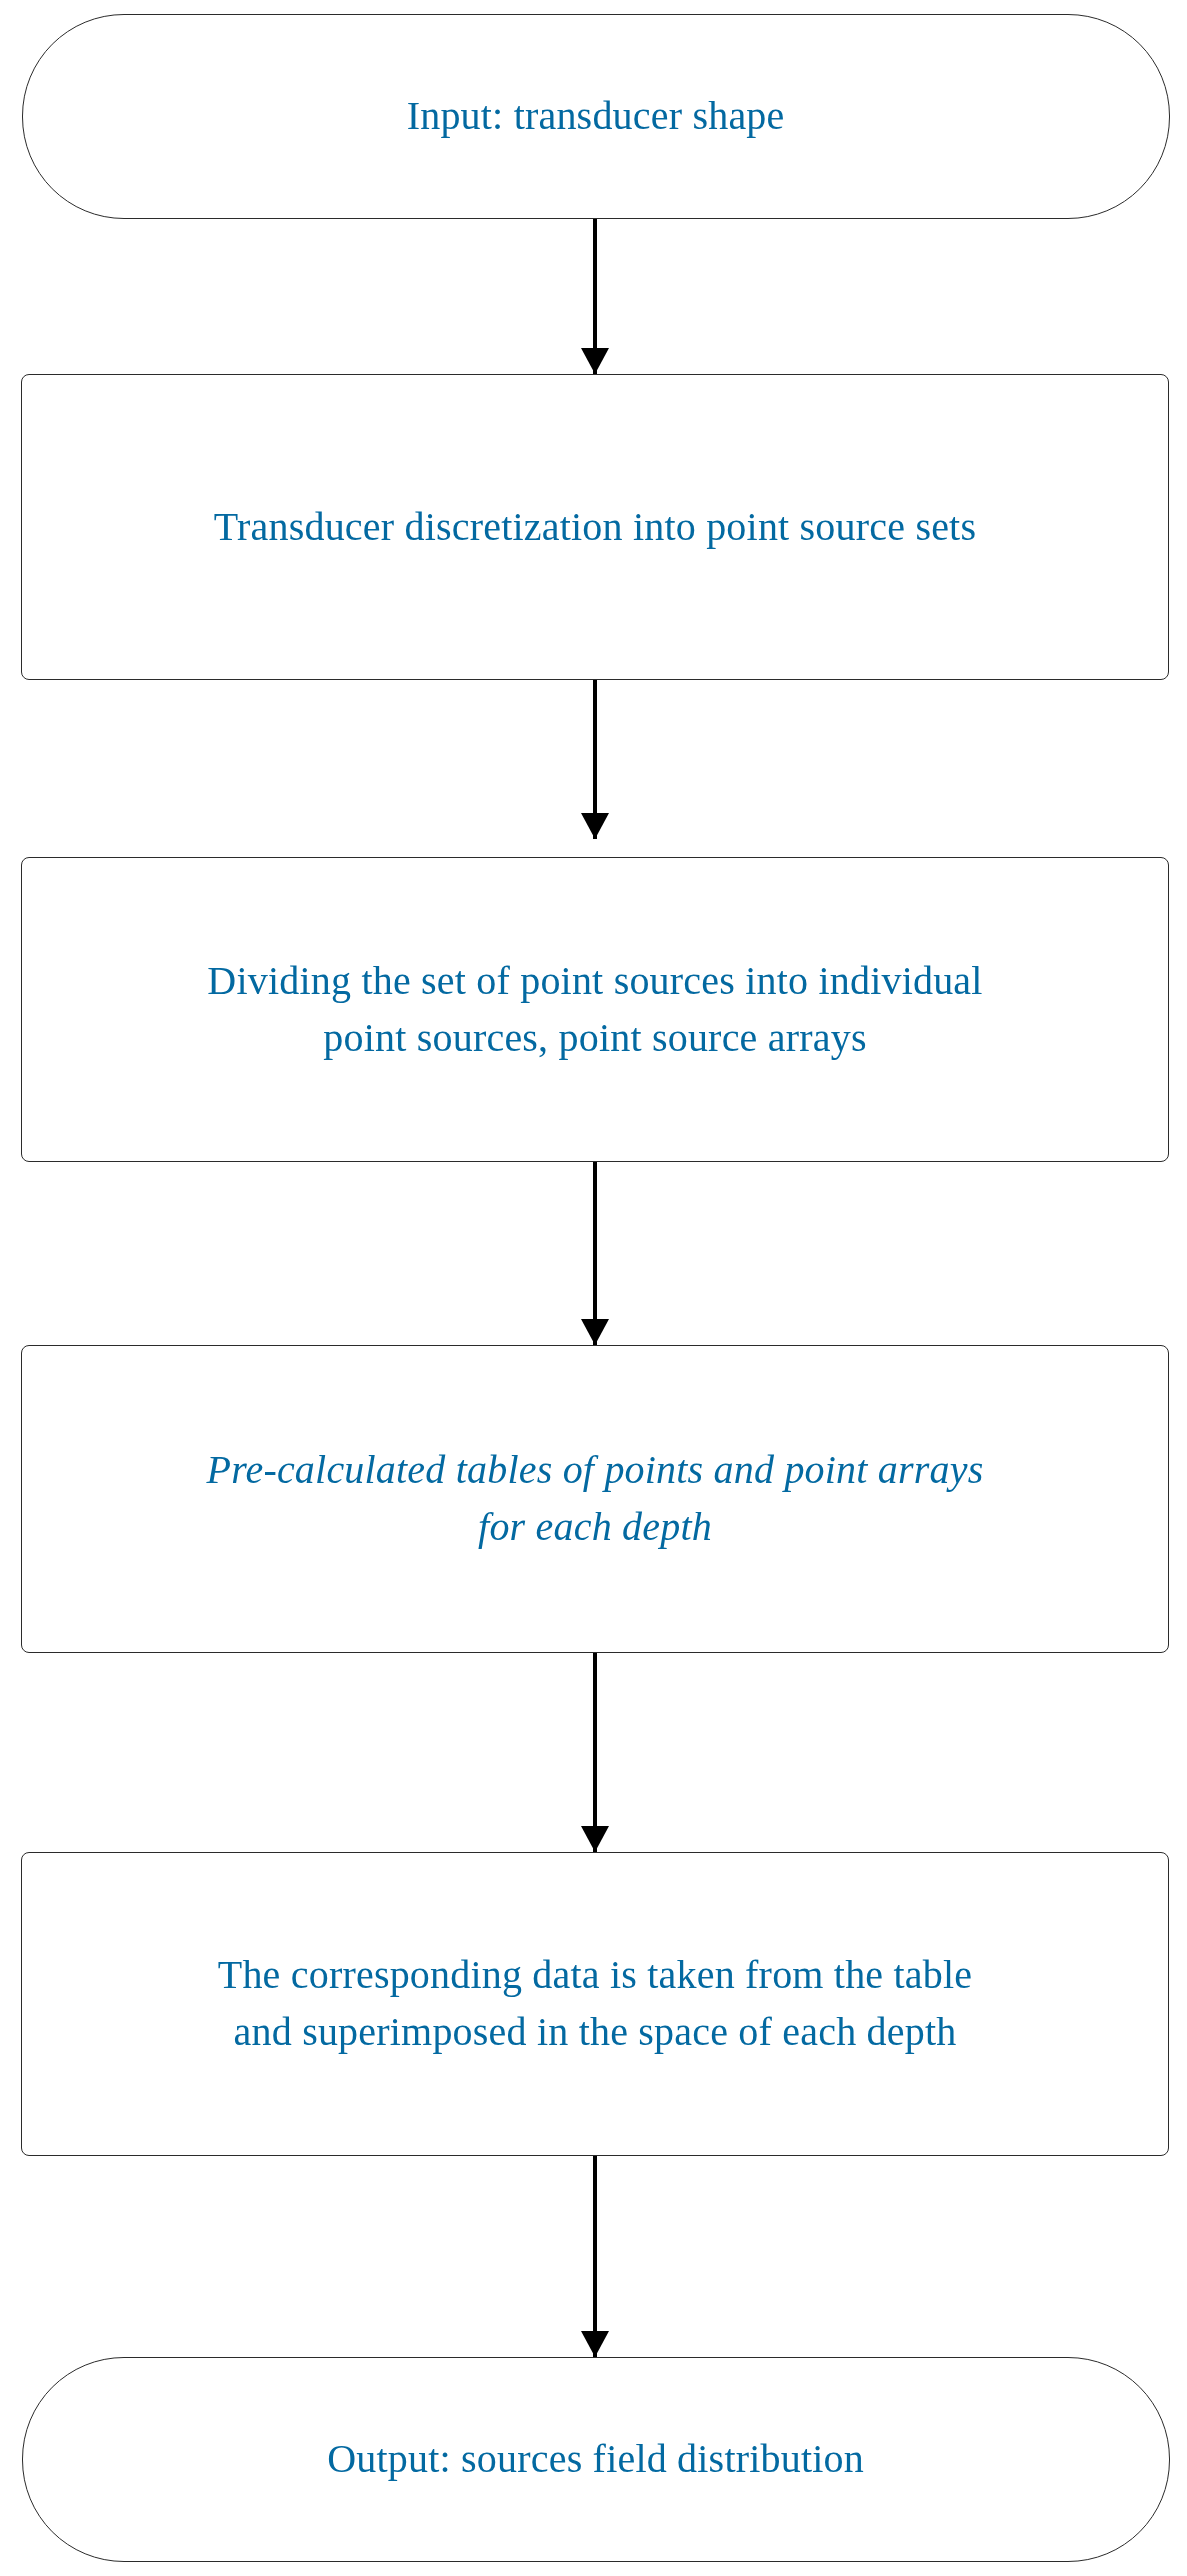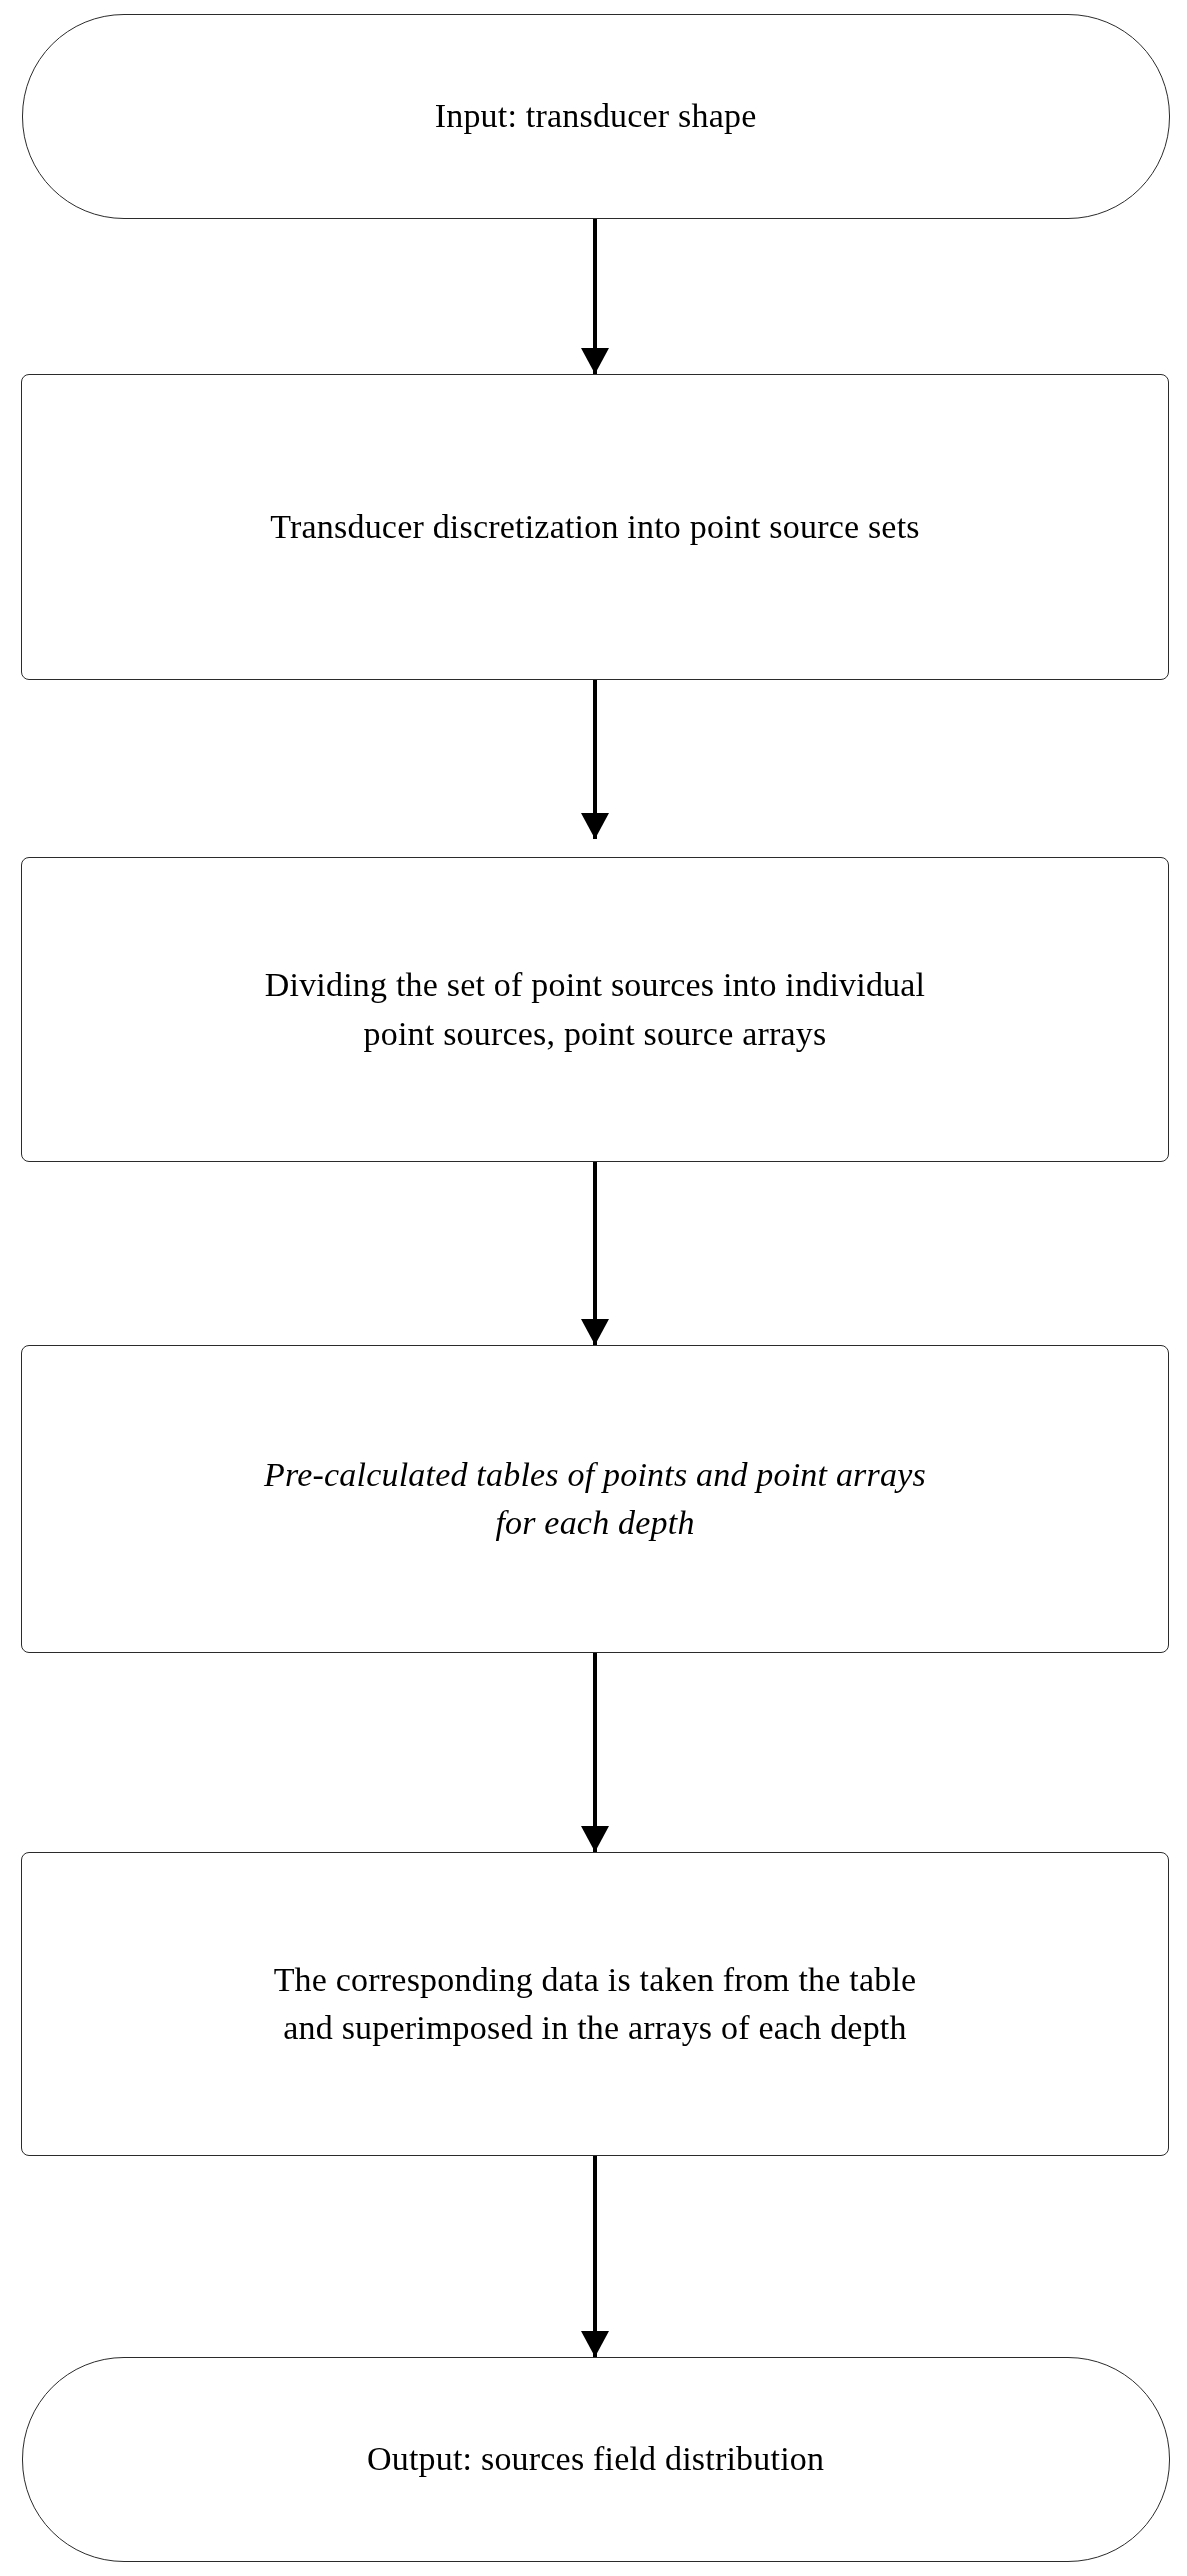--- a/index.html
+++ b/index.html
@@ -31,22 +31,22 @@
   .node.terminal {
     border-radius: 102px;
     border-width: 1.7px;
   }
   .node.process {
     border-radius: 8px;
     border-width: 1.7px;
   }
   .node-label {
     display: block;
-    color: #000000;
-    font-size: 34px;
+    color: #0369a1;
+    font-size: 40px;
     line-height: 1.42;
     letter-spacing: 0.2px;
     white-space: pre-line;
     padding: 0 22.4px;
   }
   .connector {
     position: absolute;
     width: 0;
     pointer-events: none;
   }
@@ -103,19 +103,19 @@
     <div class="node process" style="left: 21px; top: 857px; width: 1148px; height: 305px;">
       <span class="node-label">Dividing the set of point sources into individual
 point sources,  point source arrays</span>
     </div>
     <div class="node process" style="left: 21px; top: 1345px; width: 1148px; height: 308px; font-style: italic;">
       <span class="node-label">Pre-calculated tables of points and point arrays
 for each depth</span>
     </div>
     <div class="node process" style="left: 21px; top: 1852px; width: 1148px; height: 304px;">
       <span class="node-label">The corresponding data is taken from the table
-and superimposed in the arrays of each depth</span>
+and superimposed in the space of each depth</span>
     </div>
     <div class="node terminal" style="left: 21.6px; top: 2357px; width: 1148px; height: 205px;">
       <span class="node-label">Output: sources field distribution</span>
     </div>
   </div>
 
 
 </body></html>

